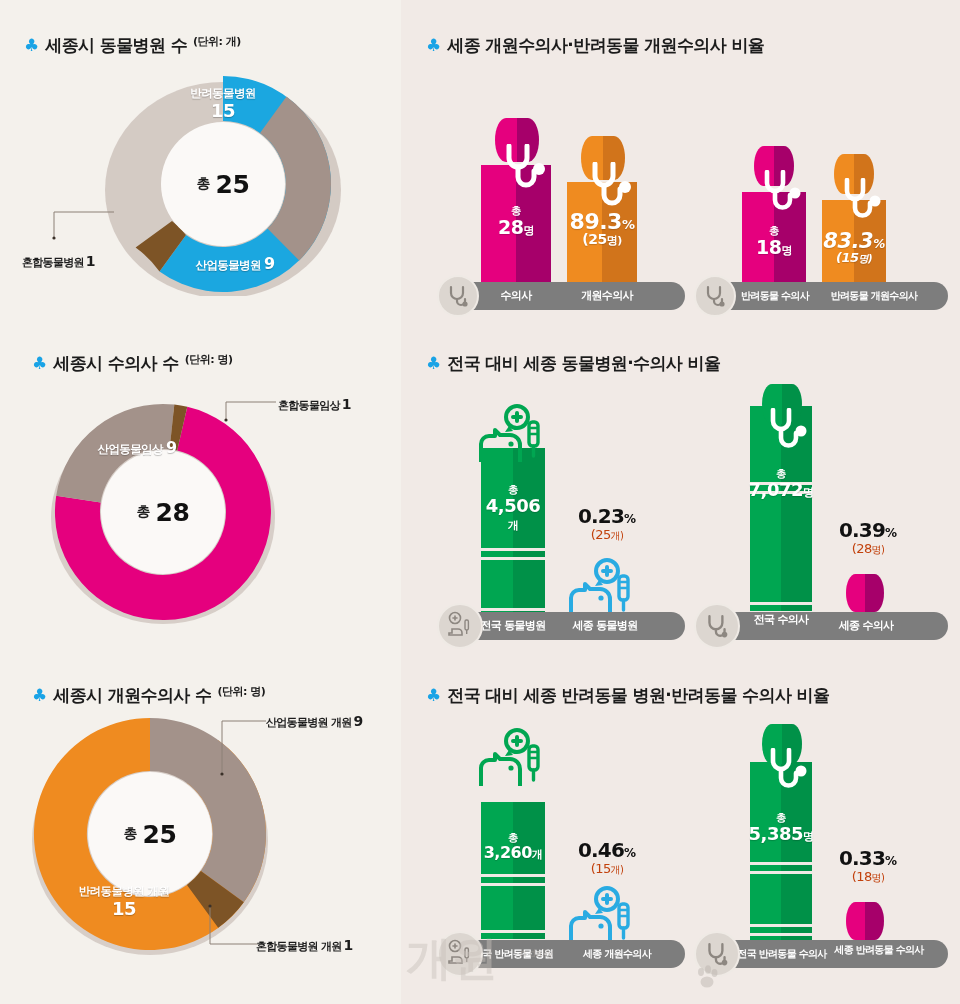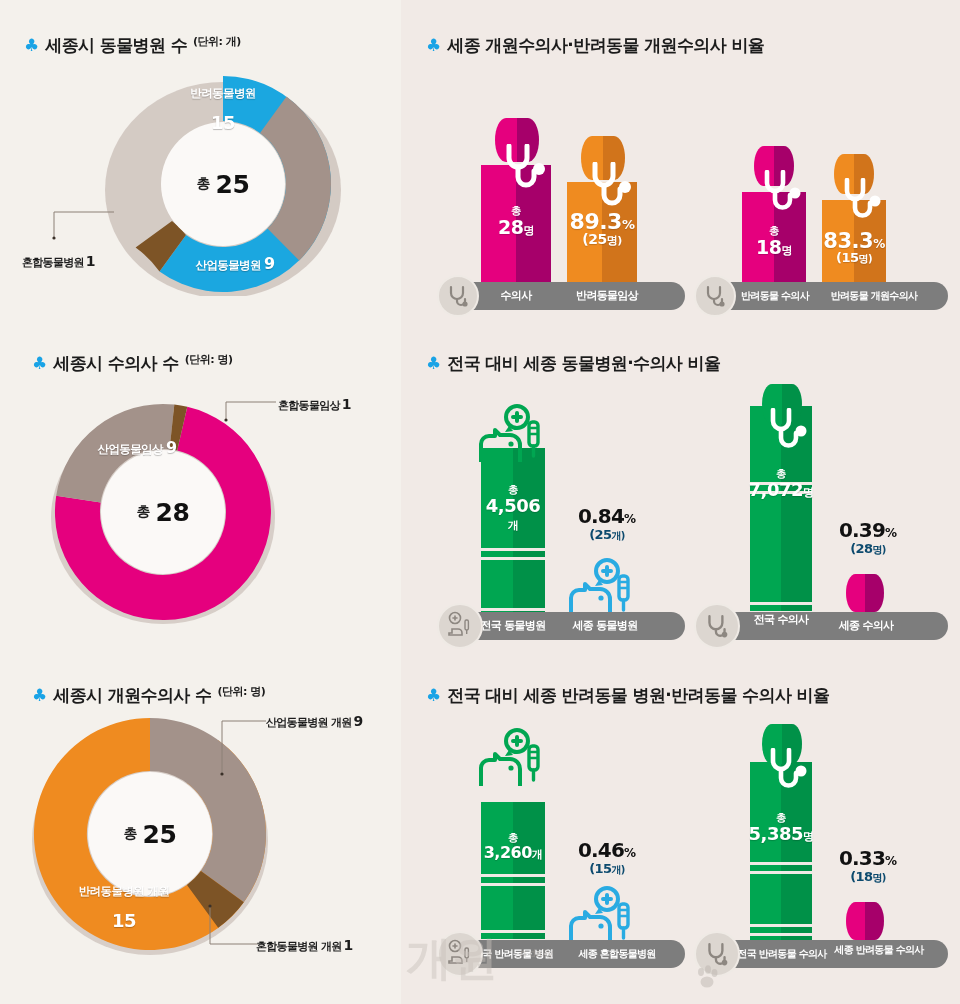--- a/index.html
+++ b/index.html
@@ -24,21 +24,21 @@
   
   .donut-wrap { position: absolute; }
   .donut-center { position: absolute; left: 0; top: 0; width: 100%; height: 100%;
     display: flex; align-items: center; justify-content: center; gap: 5px; }
   .dc-tot { font-size: 14px; font-weight: bold; color: #1c1c1c; }
   .dc-num { font-size: 25px; font-weight: bold; color: #111; letter-spacing: -0.5px; }
 
   .slice-label { position: absolute; text-align: center; color: #ffffff;
     font-size: 11.5px; font-weight: bold; letter-spacing: -0.6px; line-height: 1.25;
     text-shadow: 0 1px 1px rgba(0,0,0,.25); white-space: nowrap; }
-  .slice-label .big { font-size: 18px; display: block; margin-top: 12px; }
+  .slice-label .big { font-size: 18px; display: block; }
   .slice-label.inline .big { display: inline; font-size: 16px; margin-left: 3px; }
 
   .callout { position: absolute; font-size: 11px; font-weight: bold; color: #1c1c1c;
     letter-spacing: -0.7px; white-space: nowrap; }
   .callout .n { font-size: 14px; margin-left: 2px; }
   .leader { position: absolute; border-color: #8c8076; }
 
   
   .chart-block { position: absolute; }
   .bar { position: absolute; bottom: 0; }
@@ -47,21 +47,21 @@
   .bar-val { position: absolute; width: 100%; text-align: center; color: #fff;
     font-weight: bold; letter-spacing: -0.5px; line-height: 1.1; z-index: 4;
     text-shadow: 0 1px 1px rgba(0,0,0,.18); }
   .bar-val .tot { font-size: 10.5px; display: block; font-weight: bold; }
   .bar-val .big { font-size: 19px; }
   .bar-val .suf { font-size: 11px; }
 
   .pct { position: absolute; text-align: center; white-space: nowrap; z-index: 6; }
   .pct .p { font-size: 20px; font-weight: bold; color: #111; letter-spacing: -0.8px; }
   .pct .ps { font-size: 12px; font-weight: bold; color: #111; }
-  .pct .sub { display: block; font-size: 13px; font-weight: bold; color: #0c4a6e; letter-spacing: -0.6px; margin-top: -1px; }
+  .pct .sub { display: block; font-size: 13px; font-weight: normal; color: #c2410c; letter-spacing: -0.6px; margin-top: -1px; }
   .pct .sub .s2 { font-size: 10px; }
 
   .head-circle { position: absolute; border-radius: 50%; z-index: 3; }
   .head-circle .lt { position: absolute; left: 0; top: 0; width: 50%; height: 100%; border-radius: 50% 0 0 50%; }
   .head-circle .rt { position: absolute; right: 0; top: 0; width: 50%; height: 100%; border-radius: 0 50% 50% 0; }
 
   .base-bar { position: absolute; background: #7d7d7d; border-radius: 18px; height: 28px; z-index: 5; }
   .base-lbl { position: absolute; color: #fff; font-size: 11px; font-weight: bold;
     letter-spacing: -0.7px; text-align: center; white-space: nowrap; z-index: 6; line-height: 28px; }
   .base-icon { position: absolute; background: #dcd6d0; border: 2px solid #efeae5; border-radius: 50%;
@@ -251,21 +251,21 @@
     </div>
     <svg class="steth" style="left:148px;top:52px;width:58px;height:56px;" viewBox="0 0 58 56">
       <path d="M10 2 v12 a9 9 0 0 0 18 0 V2" fill="none" stroke="#fff" stroke-width="5" stroke-linecap="round"></path>
       <path d="M19 23 v10 a8 8 0 0 0 16 0 v-6" fill="none" stroke="#fff" stroke-width="5" stroke-linecap="round"></path>
       <circle cx="40" cy="25" r="6" fill="#fff"></circle>
     </svg>
     <div class="bar-val" style="left:126px;width:78px;top:100px;color:#fff;">
       <span class="big" style="font-size:22px">89.3</span><span class="suf" style="font-size:13px">%</span>
       <span style="display:block;font-size:14px;margin-top:-2px;"><span>(25</span><span style="font-size:11px">명)</span></span>
     </div>
-    <div class="base-lbl" style="left:128px;width:84px;bottom:0;">반려동물임상</div>
+    <div class="base-lbl" style="left:128px;width:84px;bottom:0;">개원수의사</div>
   </div>
 
   <div class="chart-block" style="left:694px;top:110px;width:256px;height:200px;">
     <div class="base-bar" style="left:14px;bottom:0;width:240px;"></div>
     <div class="base-icon" style="left:0px;bottom:-7px;width:42px;height:42px;">
       <svg width="26" height="26" viewBox="0 0 26 26">
         <path d="M6 4 v6 a6 6 0 0 0 12 0 V4" fill="none" stroke="#8d8781" stroke-width="2.2" stroke-linecap="round"></path>
         <path d="M12 16 v2 a4 4 0 0 0 8 0 v-2" fill="none" stroke="#8d8781" stroke-width="2.2" stroke-linecap="round"></path>
         <circle cx="20" cy="21" r="2.6" fill="#8d8781"></circle>
       </svg>
@@ -296,21 +296,21 @@
     </div>
     <div class="head-circle" style="left:140px;top:44px;width:40px;height:40px;">
       <span class="lt" style="background:#ef8b20"></span>
         <span class="rt" style="background:#d1741b"></span>
     </div>
     <svg class="steth" style="left:144px;top:68px;width:54px;height:52px;" viewBox="0 0 54 52">
       <path d="M9 2 v11 a8 8 0 0 0 16 0 V2" fill="none" stroke="#fff" stroke-width="4.6" stroke-linecap="round"></path>
       <path d="M17 21 v9 a7.5 7.5 0 0 0 15 0 v-5" fill="none" stroke="#fff" stroke-width="4.6" stroke-linecap="round"></path>
       <circle cx="37" cy="23" r="5.5" fill="#fff"></circle>
     </svg>
-    <div class="bar-val" style="left:122px;width:76px;top:120px;">
+    <div class="bar-val" style="left:122px;width:76px;top:120px;font-style:italic;">
       <span class="big" style="font-size:21px">83.3</span><span class="suf" style="font-size:12px">%</span>
       <span style="display:block;font-size:13px;margin-top:-2px;"><span>(15</span><span style="font-size:10px">명)</span></span>
     </div>
     <div class="base-lbl" style="left:120px;width:120px;bottom:0;font-size:10px;">반려동물 개원수의사</div>
   </div>
 
   <div class="sec-head" style="left:426px;top:352px;">
     <span class="club">♣</span>
     <span class="sec-title">전국 대비 세종 동물병원·수의사 비율</span>
   </div>
@@ -363,21 +363,21 @@
       <circle cx="46" cy="13" r="11" fill="none" stroke="#29abe2" stroke-width="4"></circle>
       <path d="M42 13h8M46 9v8" stroke="#29abe2" stroke-width="4" stroke-linecap="round"></path>
       <path d="M38 22 l-4 6 l8 -1 Z" fill="#29abe2"></path>
       <path d="M10 58 v-18 a8 8 0 0 1 8 -8 h6 v-6 l5 5 h10 a10 10 0 0 1 10 10 v17" fill="none" stroke="#29abe2" stroke-width="4" stroke-linejoin="round"></path>
       <circle cx="40" cy="40" r="2.6" fill="#29abe2"></circle>
       <rect x="58" y="18" width="9" height="24" rx="3.5" fill="none" stroke="#29abe2" stroke-width="3.4"></rect>
       <path d="M62.5 42 v10" stroke="#29abe2" stroke-width="3.4" stroke-linecap="round"></path>
       <path d="M58 24 h9M58 30 h9" stroke="#29abe2" stroke-width="2.4"></path>
     </svg>
     <div class="pct" style="left:128px;top:124px;width:84px;">
-      <span class="p">0.84</span><span class="ps">%</span>
+      <span class="p">0.23</span><span class="ps">%</span>
       <span class="sub"><span>(25</span><span class="s2">개)</span></span>
     </div>
     <div class="base-lbl" style="left:126px;width:84px;bottom:0;">세종 동물병원</div>
   </div>
 
   <div class="chart-block" style="left:694px;top:370px;width:256px;height:270px;">
     <div class="base-bar" style="left:14px;bottom:0;width:240px;"></div>
     <div class="base-icon" style="left:0px;bottom:-9px;width:46px;height:46px;">
       <svg width="28" height="28" viewBox="0 0 26 26">
         <path d="M6 4 v6 a6 6 0 0 0 12 0 V4" fill="none" stroke="#8d8781" stroke-width="2.2" stroke-linecap="round"></path>
@@ -484,21 +484,21 @@
       <path d="M10 58 v-18 a8 8 0 0 1 8 -8 h6 v-6 l5 5 h10 a10 10 0 0 1 10 10 v17" fill="none" stroke="#29abe2" stroke-width="4" stroke-linejoin="round"></path>
       <circle cx="40" cy="40" r="2.6" fill="#29abe2"></circle>
       <rect x="58" y="18" width="9" height="24" rx="3.5" fill="none" stroke="#29abe2" stroke-width="3.4"></rect>
       <path d="M62.5 42 v10" stroke="#29abe2" stroke-width="3.4" stroke-linecap="round"></path>
       <path d="M58 24 h9M58 30 h9" stroke="#29abe2" stroke-width="2.4"></path>
     </svg>
     <div class="pct" style="left:128px;top:122px;width:84px;">
       <span class="p">0.46</span><span class="ps">%</span>
       <span class="sub"><span>(15</span><span class="s2">개)</span></span>
     </div>
-    <div class="base-lbl" style="left:124px;width:112px;bottom:0;font-size:10px;">세종 혼합동물병원</div>
+    <div class="base-lbl" style="left:124px;width:112px;bottom:0;font-size:10px;">세종 개원수의사</div>
   </div>
 
   <div class="chart-block" style="left:694px;top:706px;width:256px;height:262px;">
     <div class="base-bar" style="left:14px;bottom:0;width:240px;"></div>
     <div class="base-icon" style="left:0px;bottom:-9px;width:46px;height:46px;">
       <svg width="28" height="28" viewBox="0 0 26 26">
         <path d="M6 4 v6 a6 6 0 0 0 12 0 V4" fill="none" stroke="#8d8781" stroke-width="2.2" stroke-linecap="round"></path>
         <path d="M12 16 v2 a4 4 0 0 0 8 0 v-2" fill="none" stroke="#8d8781" stroke-width="2.2" stroke-linecap="round"></path>
         <circle cx="20" cy="21" r="2.6" fill="#8d8781"></circle>
       </svg>

